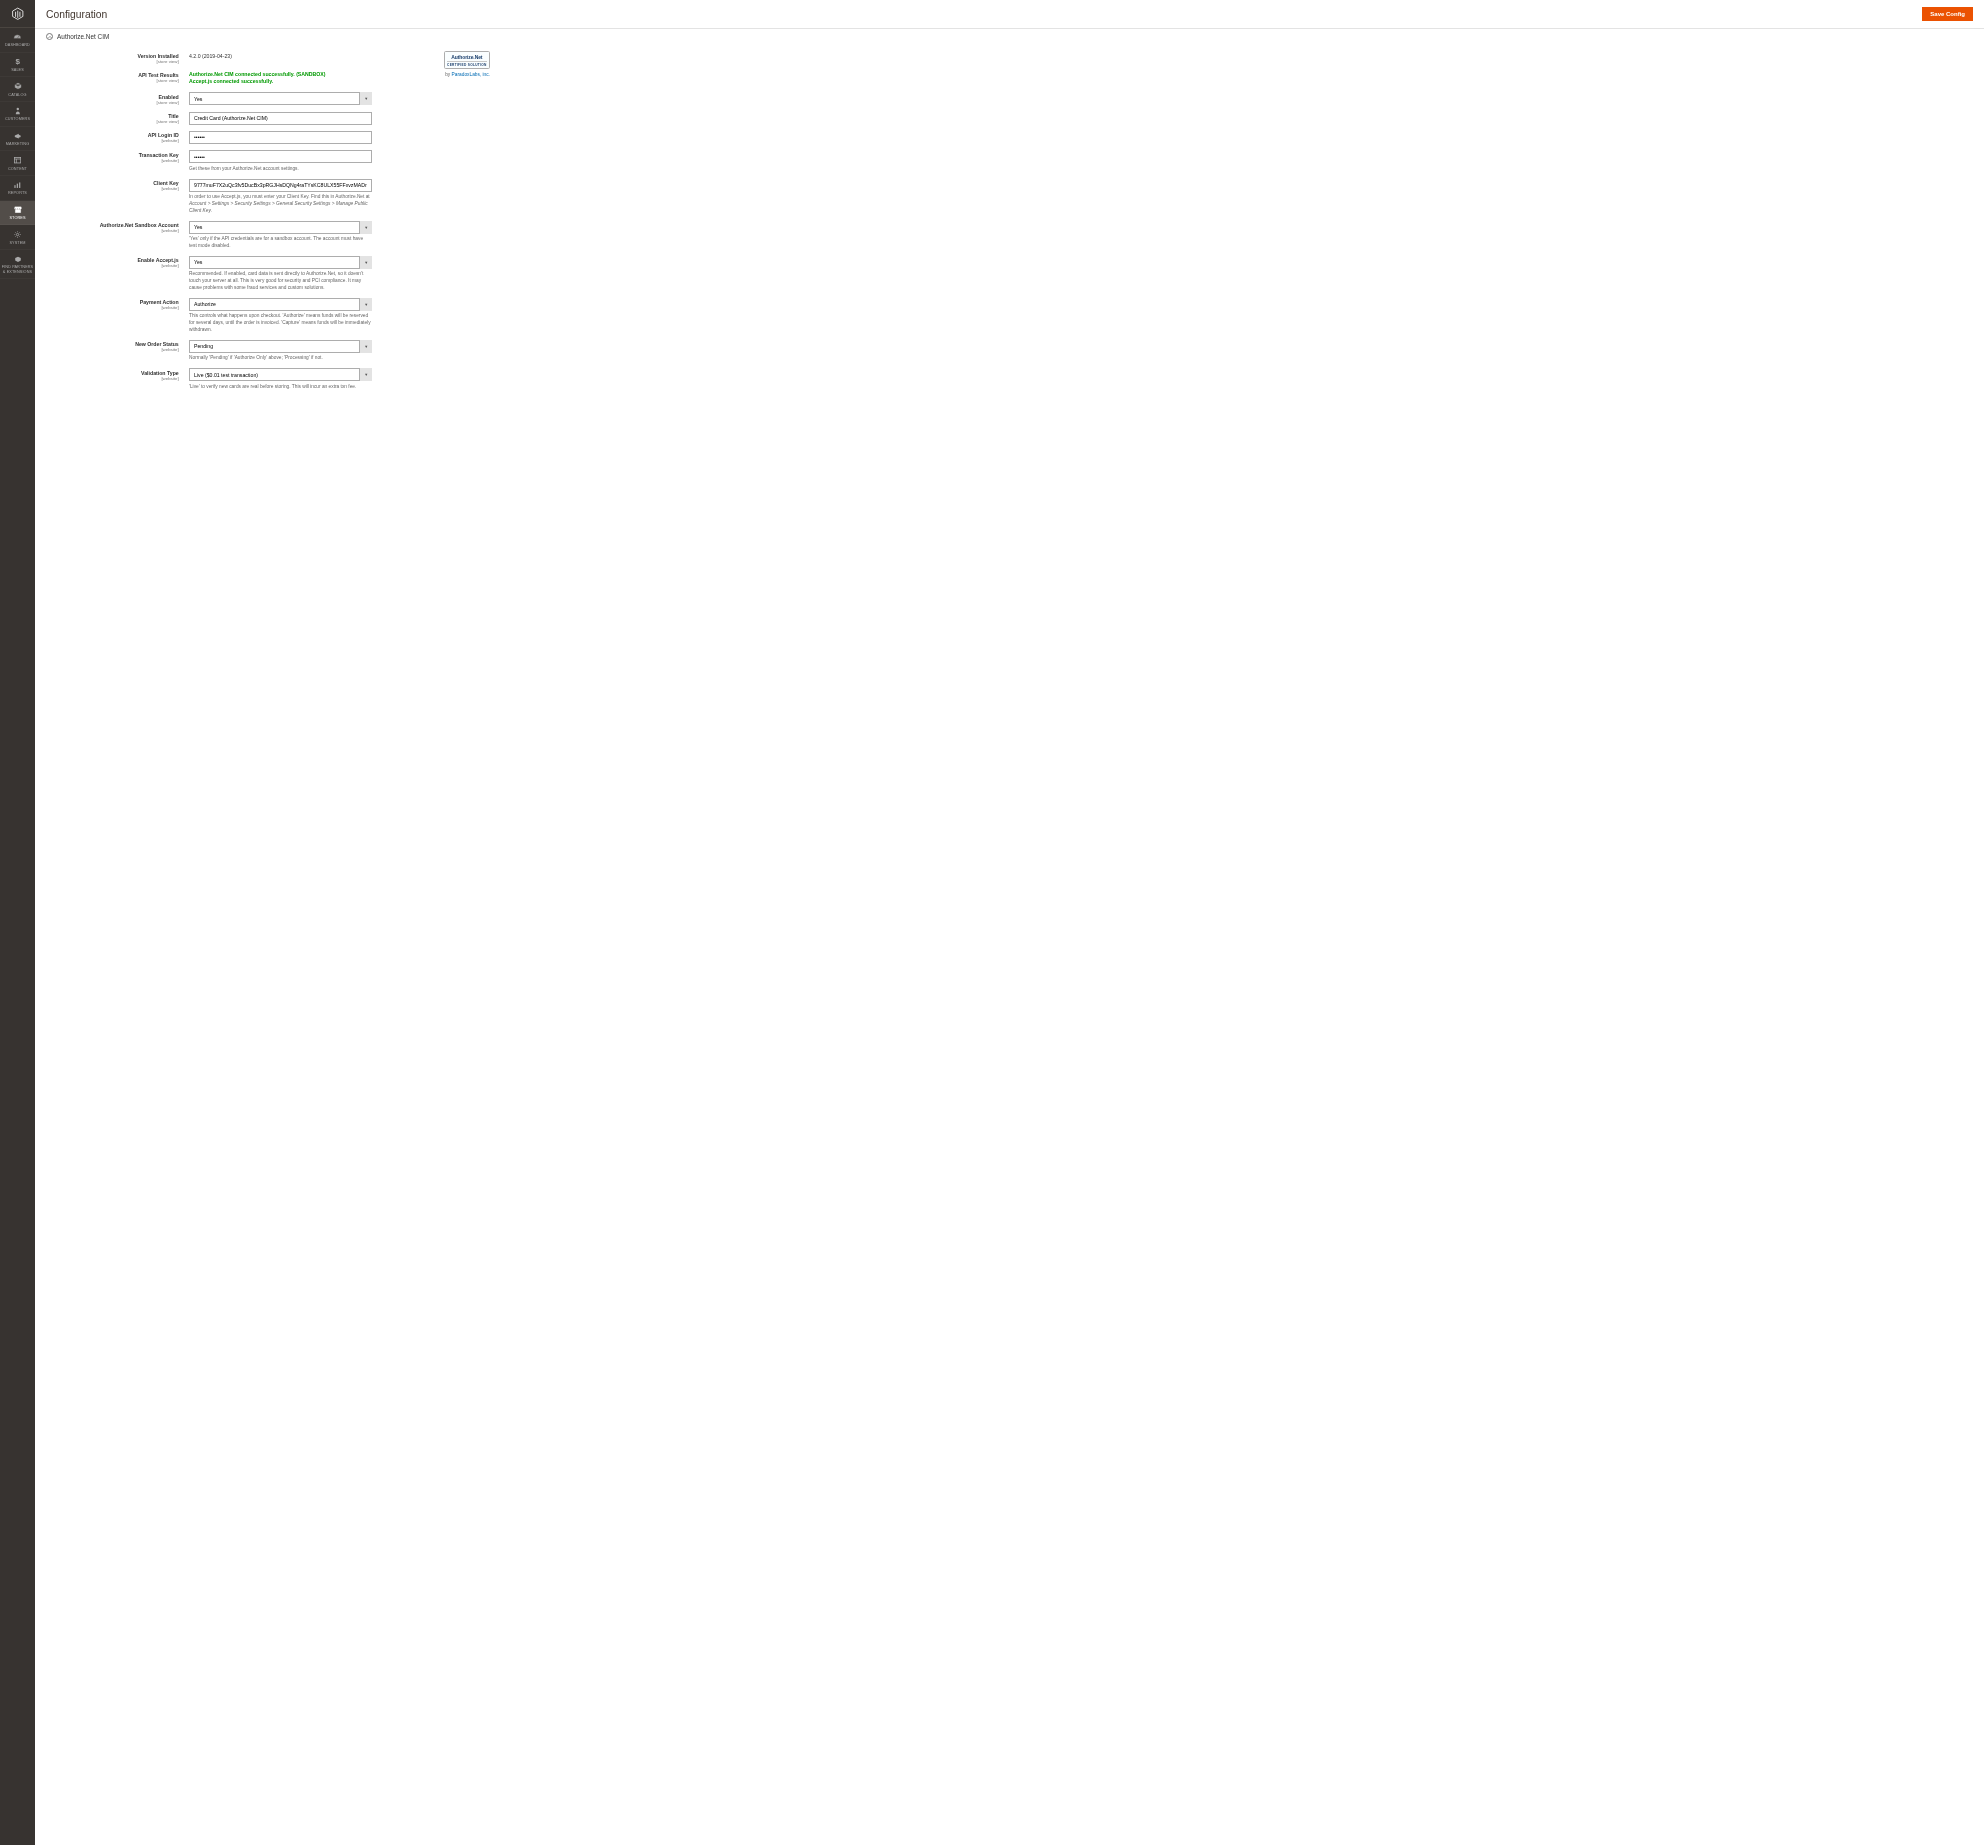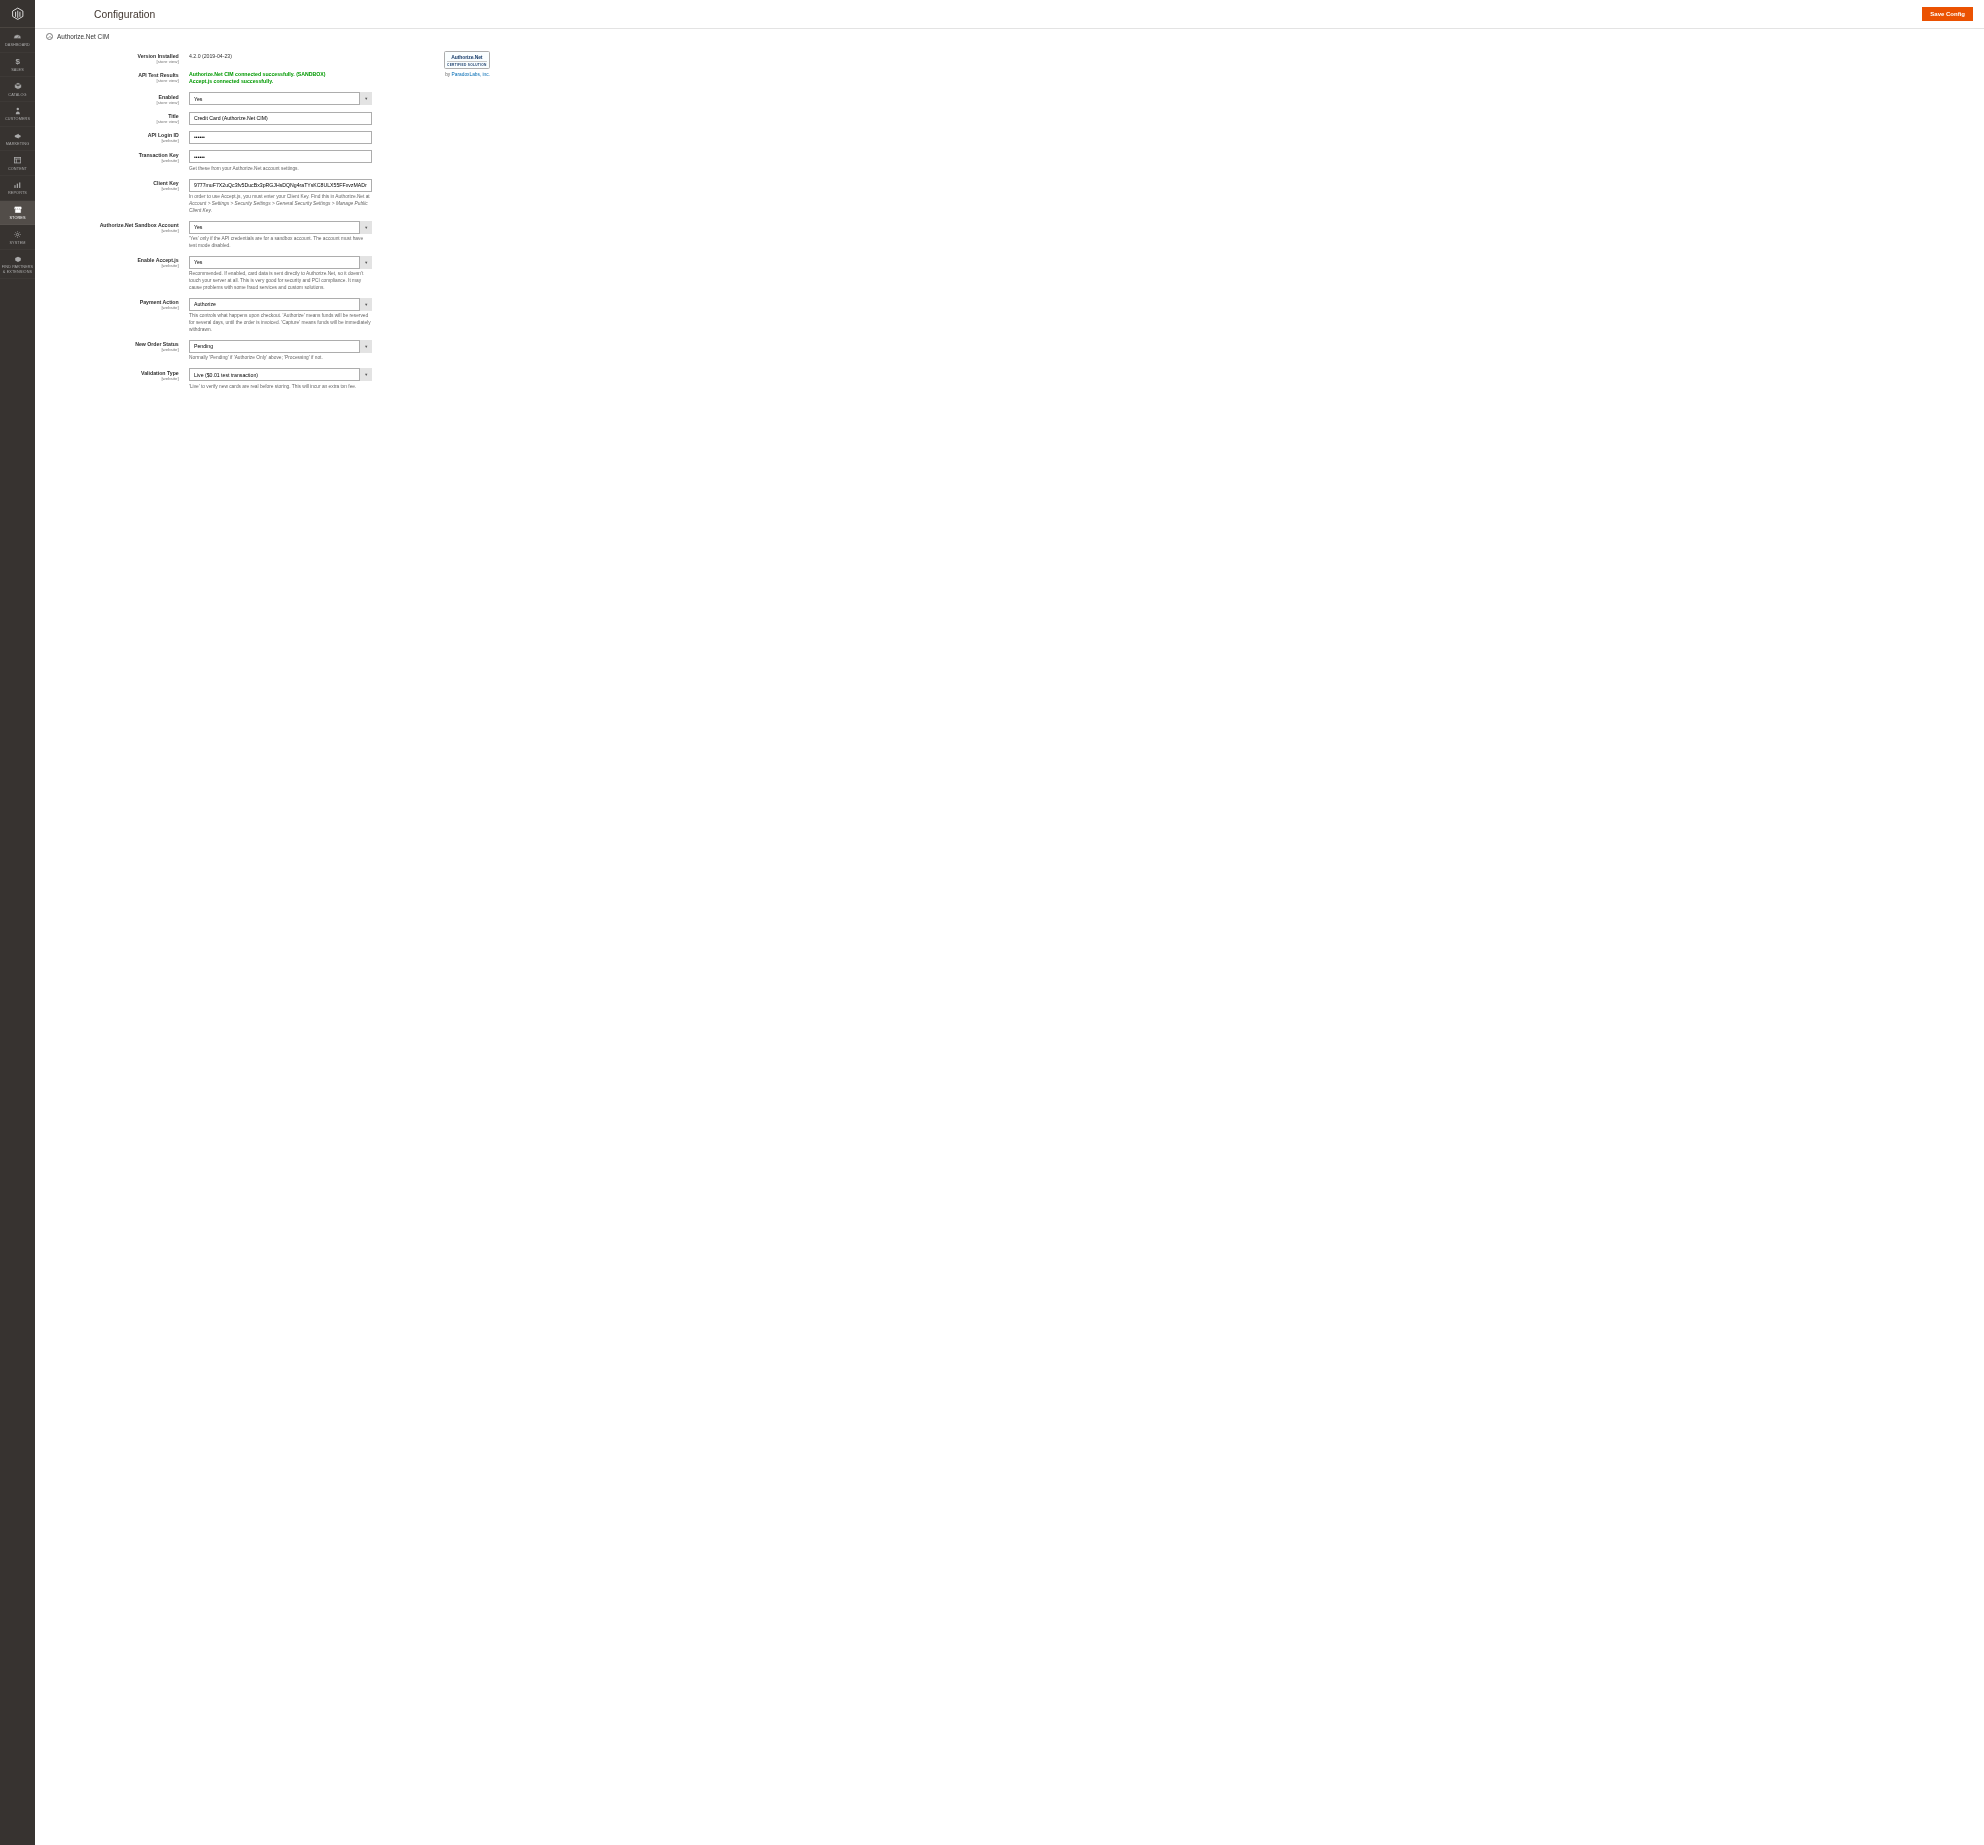--- a/index.html
+++ b/index.html
@@ -10,21 +10,21 @@
 .sidebar { width: 35px; background: #373330; display: flex; flex-direction: column; align-items: center; padding-top: 0; }
 .logo { width: 35px; height: 28px; display: flex; align-items: center; justify-content: center; color: #fff; border-bottom: 0.4px solid #4a4540; }
 .logo svg { width: 13.5px; height: 13.5px; }
 .nav-item { width: 35px; padding: 4.8px 1.6px 4px; text-align: center; color: #aaa; font-size: 3.8px; letter-spacing: 0.1px; cursor: pointer; border-bottom: 0.4px solid rgba(255,255,255,0.03); }
 .nav-item.active { background: #524d49; color: #fff; }
 .nav-item .nav-icon { display: block; margin: 0 auto 2px; height: 8.7px; display: flex; align-items: center; justify-content: center; }
 .nav-item .nav-label { display: block; line-height: 1.1; }
 
 
 .main { flex: 1; overflow-y: auto; background: #fff; }
-.header { display: flex; justify-content: space-between; align-items: center; padding: 7.1px 11px 7.1px 11px; margin-left: 48px; }
+.header { display: flex; justify-content: space-between; align-items: center; padding: 7.1px 11px 7.1px 11px; }
 .page-title { font-size: 10.3px; font-weight: 300; color: #41362f; }
 .save-btn { background: #eb5202; color: #fff; border: none; padding: 4px 8px; font-size: 6px; font-weight: 600; cursor: pointer; }
 .divider { border: none; border-top: 0.4px solid #e3e3e3; }
 
 
 .section-header { display: flex; align-items: center; padding: 4px 11px; cursor: pointer; }
 .section-toggle { width: 7.1px; height: 7.1px; border: 0.4px solid #777; border-radius: 50%; display: flex; align-items: center; justify-content: center; margin-right: 4px; font-size: 4.4px; }
 .section-title { font-size: 6.4px; color: #333; }
 
 

